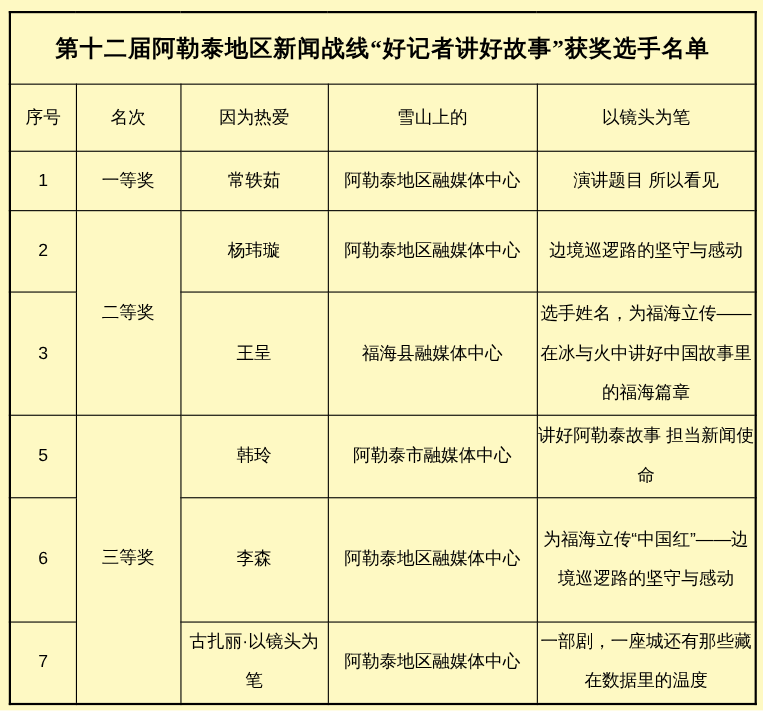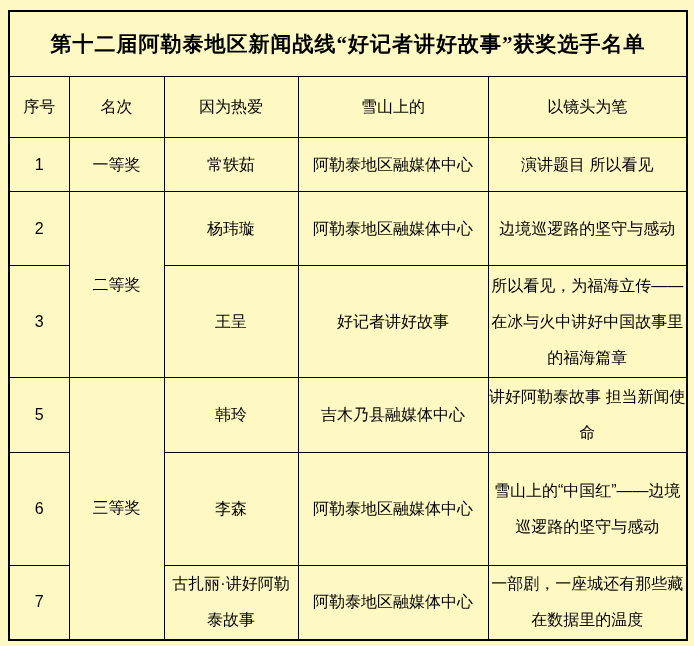--- a/index.html
+++ b/index.html
@@ -93,37 +93,37 @@
       <tr class="row-2">
         <td>2</td>
         <td rowspan="2">二等奖</td>
         <td>杨玮璇</td>
         <td>阿勒泰地区融媒体中心</td>
         <td>边境巡逻路的坚守与感动</td>
       </tr>
       <tr class="row-3">
         <td>3</td>
         <td>王呈</td>
-        <td>好记者讲好故事</td>
-        <td>所以看见，为福海立传——在冰与火中讲好中国故事里的福海篇章</td>
+        <td>福海县融媒体中心</td>
+        <td>选手姓名，为福海立传——在冰与火中讲好中国故事里的福海篇章</td>
       </tr>
       <tr class="row-4">
         <td>5</td>
         <td rowspan="3">三等奖</td>
         <td>韩玲</td>
-        <td>吉木乃县融媒体中心</td>
+        <td>阿勒泰市融媒体中心</td>
         <td>讲好阿勒泰故事 担当新闻使命</td>
       </tr>
       <tr class="row-5">
         <td>6</td>
         <td>李森</td>
         <td>阿勒泰地区融媒体中心</td>
-        <td>雪山上的“中国红”——边境巡逻路的坚守与感动</td>
+        <td>为福海立传“中国红”——边境巡逻路的坚守与感动</td>
       </tr>
       <tr class="row-6">
         <td>7</td>
-        <td>古扎丽·讲好阿勒泰故事</td>
+        <td>古扎丽·以镜头为笔</td>
         <td>阿勒泰地区融媒体中心</td>
         <td>一部剧，一座城还有那些藏在数据里的温度</td>
       </tr>
     </tbody>
   </table>
 </div>
 
 </body></html>

